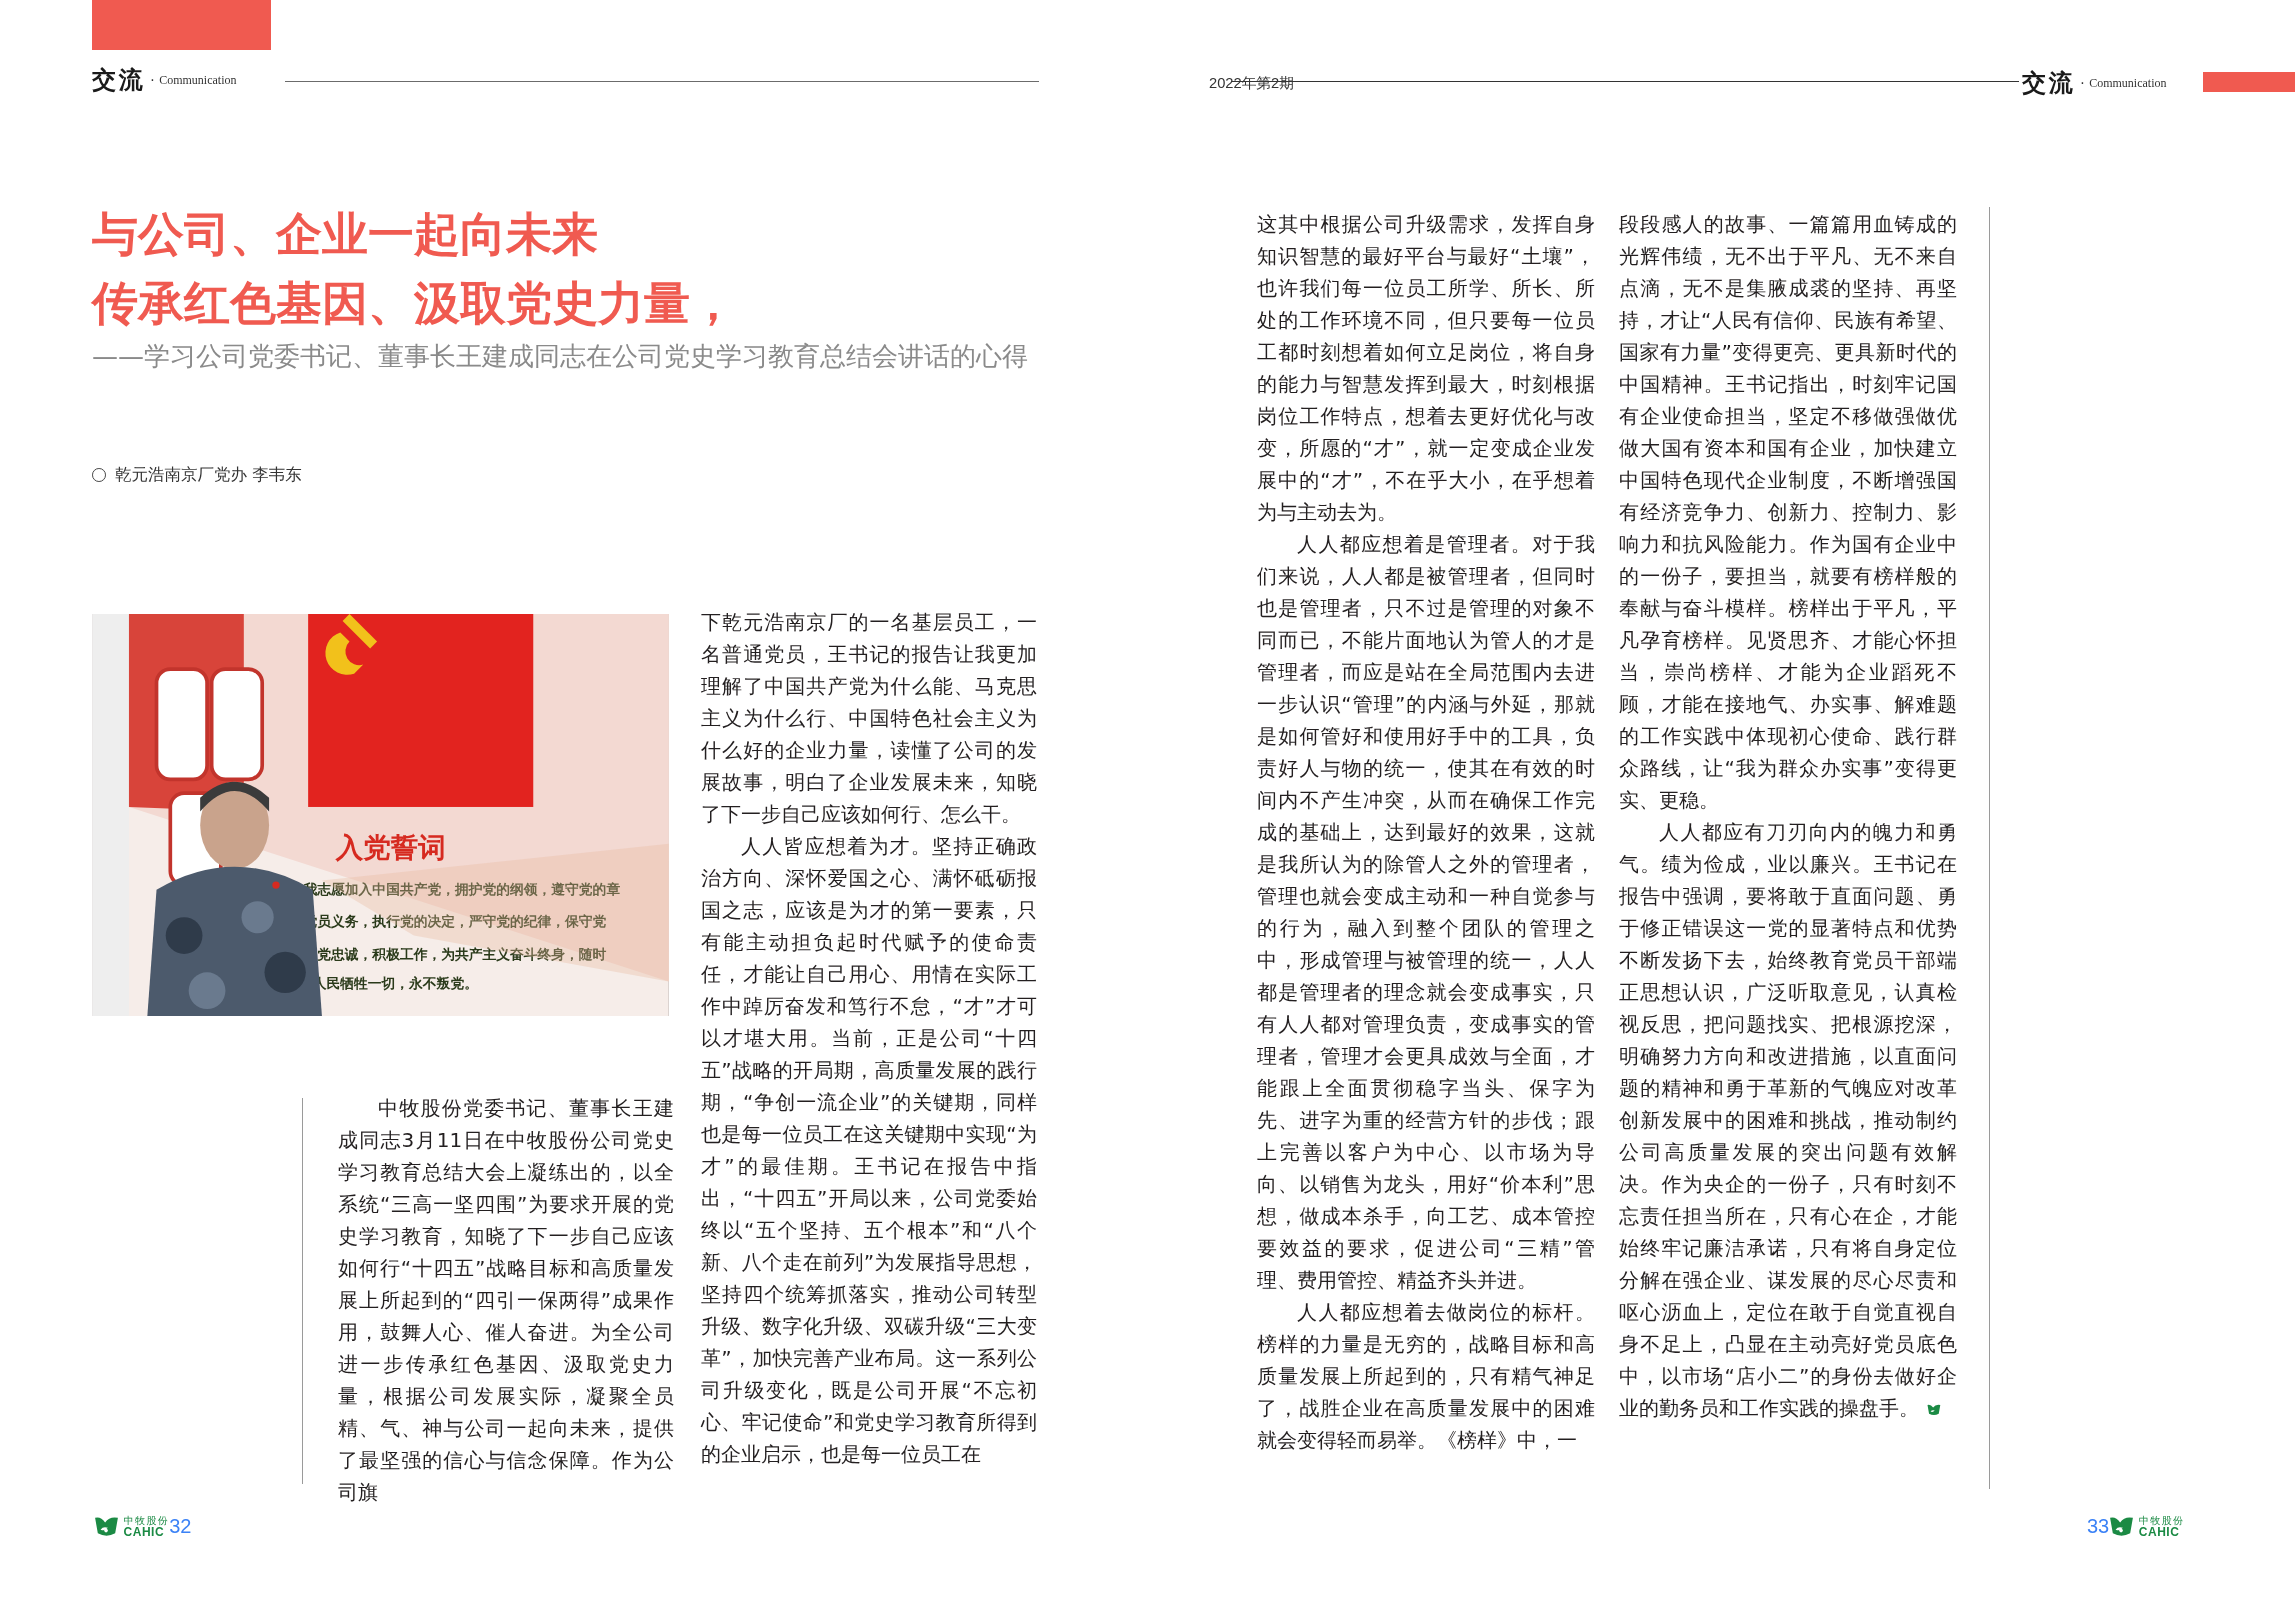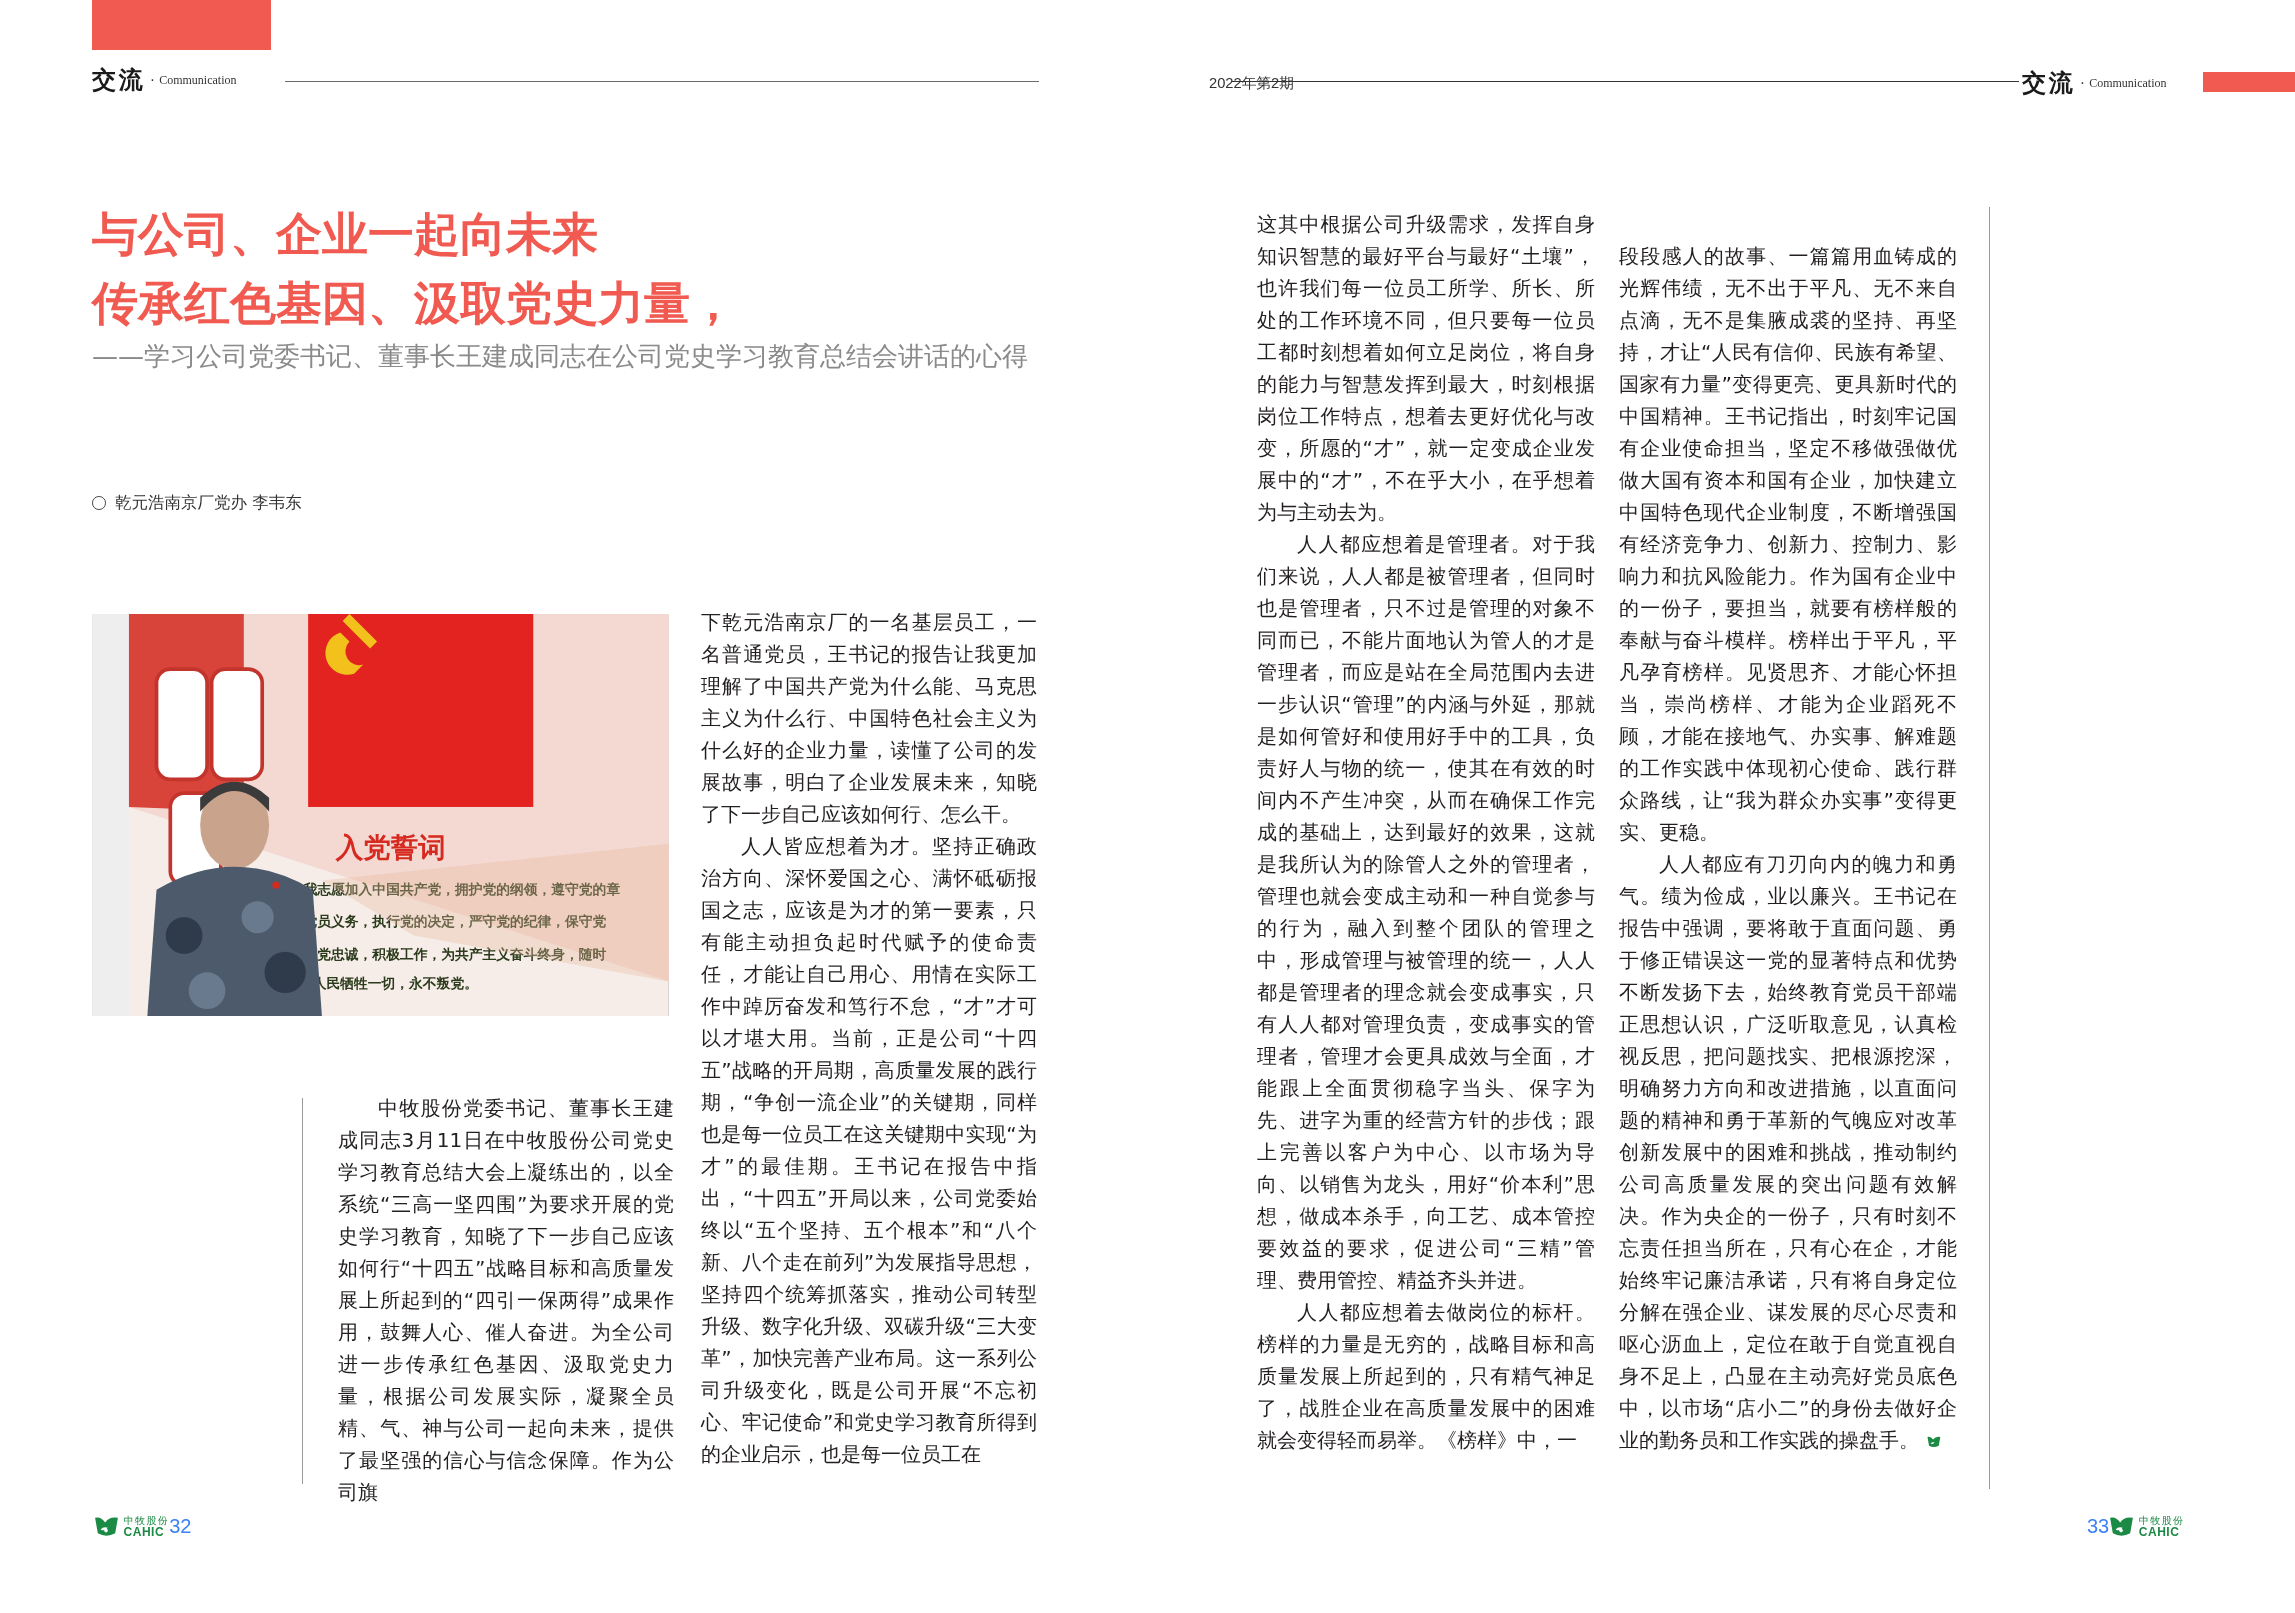--- a/index.html
+++ b/index.html
@@ -43,21 +43,21 @@
 </div>
 <div class="abs rule" style="left:285px; top:81px; width:754px;"></div>
 
 <div class="abs" style="left:92px; top:200px; width:965px;">
   <div class="title">与公司、企业一起向未来</div>
   <div class="title">传承红色基因、汲取党史力量，</div>
 </div>
 
 <div class="abs subtitle" style="left:92px; top:336px; width:938px;">——学习公司党委书记、董事长王建成同志在公司党史学习教育总结会讲话的心得</div>
 
-<div class="abs byline" style="left:92px; top:464px;margin-top:28px;">
+<div class="abs byline" style="left:92px; top:464px;">
   <span class="circle"></span>
   <span>乾元浩南京厂党办  李韦东</span>
 </div>
 
 <div class="abs photo" style="left:92px; top:614px; width:577px; height:402px;">
   <svg width="577" height="402" viewBox="0 0 1255 875">
     <rect width="1255" height="875" fill="#f6ede9"></rect>
     <rect x="0" y="0" width="80" height="875" fill="#eeeeee"></rect>
     <polygon points="80,0 1255,0 1255,800 80,420" fill="#f3d9d2"></polygon>
     <polygon points="80,0 330,0 330,430 80,420" fill="#d8443a"></polygon>
@@ -119,21 +119,21 @@
   <span class="section-en">Communication</span>
 </div>
 <div class="abs red-block-right"></div>
 
 <div class="abs col" style="left:1257px; top:208px; width:338px;">
   <p>这其中根据公司升级需求，发挥自身知识智慧的最好平台与最好“土壤”，也许我们每一位员工所学、所长、所处的工作环境不同，但只要每一位员工都时刻想着如何立足岗位，将自身的能力与智慧发挥到最大，时刻根据岗位工作特点，想着去更好优化与改变，所愿的“才”，就一定变成企业发展中的“才”，不在乎大小，在乎想着为与主动去为。</p>
   <p class="indent">人人都应想着是管理者。对于我们来说，人人都是被管理者，但同时也是管理者，只不过是管理的对象不同而已，不能片面地认为管人的才是管理者，而应是站在全局范围内去进一步认识“管理”的内涵与外延，那就是如何管好和使用好手中的工具，负责好人与物的统一，使其在有效的时间内不产生冲突，从而在确保工作完成的基础上，达到最好的效果，这就是我所认为的除管人之外的管理者，管理也就会变成主动和一种自觉参与的行为，融入到整个团队的管理之中，形成管理与被管理的统一，人人都是管理者的理念就会变成事实，只有人人都对管理负责，变成事实的管理者，管理才会更具成效与全面，才能跟上全面贯彻稳字当头、保字为先、进字为重的经营方针的步伐；跟上完善以客户为中心、以市场为导向、以销售为龙头，用好“价本利”思想，做成本杀手，向工艺、成本管控要效益的要求，促进公司“三精”管理、费用管控、精益齐头并进。</p>
   <p class="indent">人人都应想着去做岗位的标杆。榜样的力量是无穷的，战略目标和高质量发展上所起到的，只有精气神足了，战胜企业在高质量发展中的困难就会变得轻而易举。《榜样》中，一</p>
 </div>
 
-<div class="abs col" style="left:1619px; top:208px; width:338px;margin-top:32px;">
+<div class="abs col" style="left:1619px; top:208px; width:338px;">
   <p>段段感人的故事、一篇篇用血铸成的光辉伟绩，无不出于平凡、无不来自点滴，无不是集腋成裘的坚持、再坚持，才让“人民有信仰、民族有希望、国家有力量”变得更亮、更具新时代的中国精神。王书记指出，时刻牢记国有企业使命担当，坚定不移做强做优做大国有资本和国有企业，加快建立中国特色现代企业制度，不断增强国有经济竞争力、创新力、控制力、影响力和抗风险能力。作为国有企业中的一份子，要担当，就要有榜样般的奉献与奋斗模样。榜样出于平凡，平凡孕育榜样。见贤思齐、才能心怀担当，崇尚榜样、才能为企业蹈死不顾，才能在接地气、办实事、解难题的工作实践中体现初心使命、践行群众路线，让“我为群众办实事”变得更实、更稳。</p>
   <p class="indent"><span>人人都应有刀刃向内的魄力和勇气。绩为俭成，业以廉兴。王书记在报告中强调，要将敢于直面问题、勇于修正错误这一党的显著特点和优势不断发扬下去，始终教育党员干部端正思想认识，广泛听取意见，认真检视反思，把问题找实、把根源挖深，明确努力方向和改进措施，以直面问题的精神和勇于革新的气魄应对改革创新发展中的困难和挑战，推动制约公司高质量发展的突出问题有效解决。作为央企的一份子，只有时刻不忘责任担当所在，只有心在企，才能始终牢记廉洁承诺，只有将自身定位分解在强企业、谋发展的尽心尽责和呕心沥血上，定位在敢于自觉直视自身不足上，凸显在主动亮好党员底色中，以市场“店小二”的身份去做好企业的勤务员和工作实践的操盘手。</span><svg class="end-mark" width="13.8" height="15.6" viewBox="0 0 54 46">
         <path d="M2 4 Q14 0 24 14 Q34 0 52 4 L46 38 Q27 48 8 38 Z" fill="#1b8a44"></path>
         <path d="M14 30 Q20 22 30 26 Q24 34 14 30 Z" fill="#ffffff"></path>
       </svg></p>
 </div>
 
 <div class="abs vline" style="left:1989px; top:207px; height:1282px;"></div>
 
 <div class="abs footer" style="left:2087px; top:1515px;">

